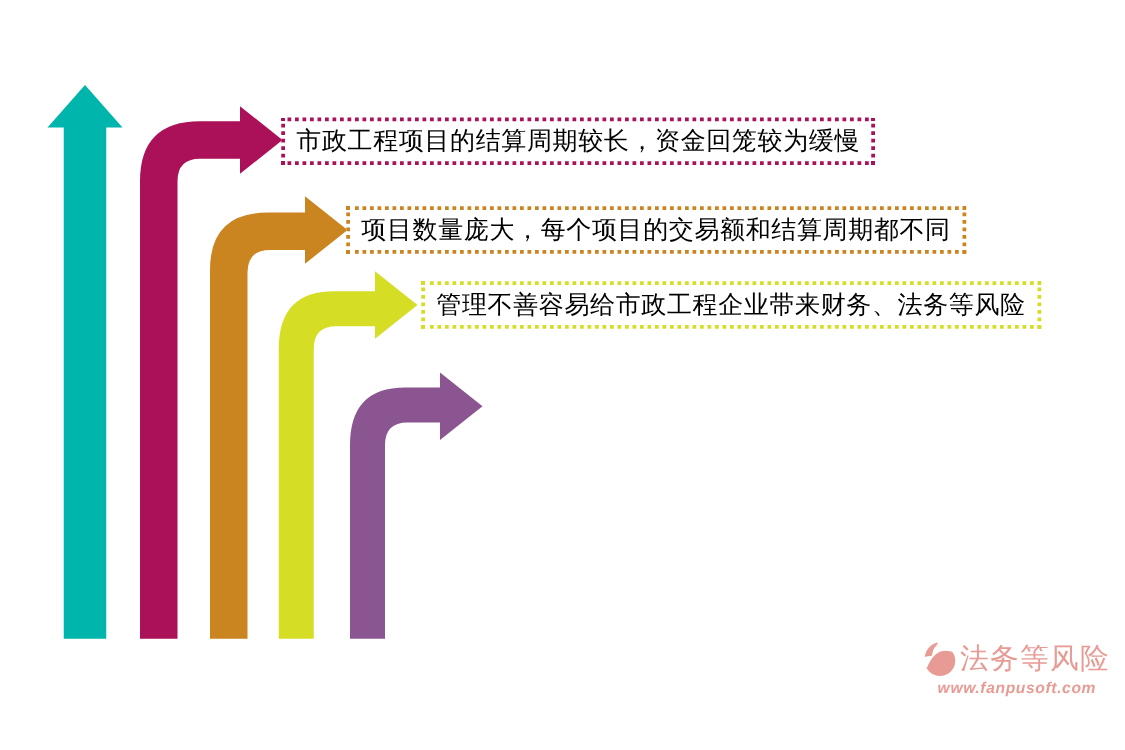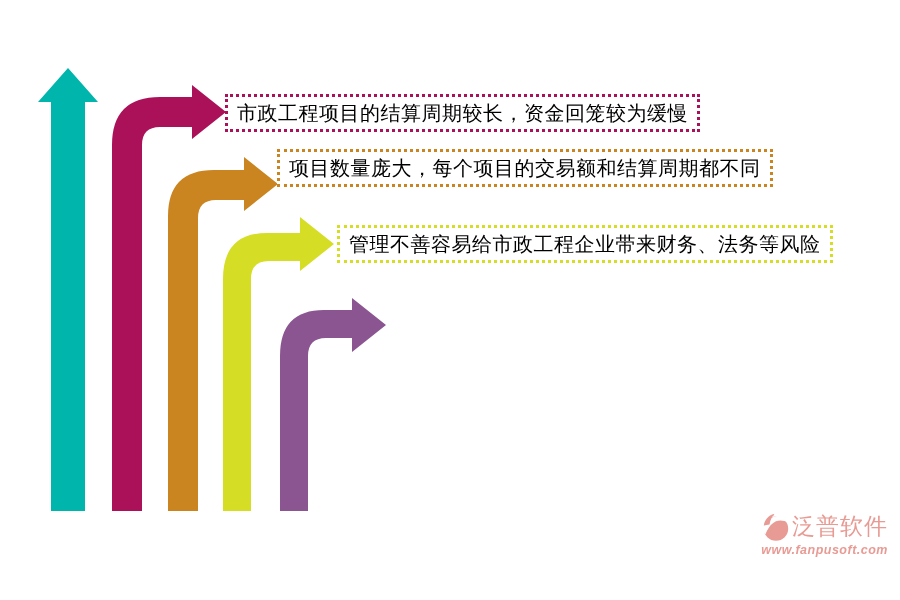--- a/index.html
+++ b/index.html
@@ -31,21 +31,21 @@
     border: 3px dotted #000;
     background: #ffffff;
     box-sizing: border-box;
     font-size: 20px;
     line-height: 1;
     letter-spacing: 0.5px;
     color: #000000;
     white-space: nowrap;
   }
   .note-1 { left: 225px; top: 94px; }
-  .note-2 { left: 277px; top: 149px; }
+  .note-2 { left: 277px; top: 165px; }
   .note-3 { left: 337px; top: 225px; }
   .note-4 { left: 388px; top: 306px; }
   .watermark {
     position: absolute;
     right: 12px;
     bottom: 8px;
     text-align: center;
     line-height: 1;
   }
   .wm-top {
@@ -92,18 +92,18 @@
   </div>
 
 
   <div class="watermark" style="color: rgb(232, 155, 148);">
     <div class="wm-top">
       <svg width="26" height="30" viewBox="0 0 32 36" aria-hidden="true">
         <circle cx="16" cy="20" r="15" fill="#e89b94"></circle>
         <path d="M-2,22 C6,4 20,0 34,8 L34,14 C20,6 10,10 3,27 Z" fill="#ffffff"></path>
         <path d="M13,2 C6,4 2,10 1,16 L8,15 C9,9 11,5 14,3 Z" fill="#e89b94"></path>
       </svg>
-      <span class="wm-brand">泛普软件</span>
+      <span class="wm-brand">法务等风险</span>
     </div>
     <div class="wm-url">www.fanpusoft.com</div>
   </div>
 
 </div>
 
 </body></html>

